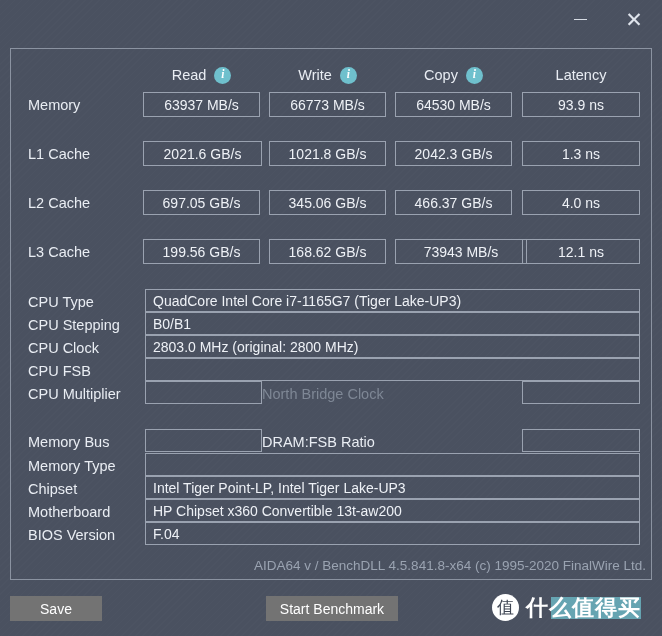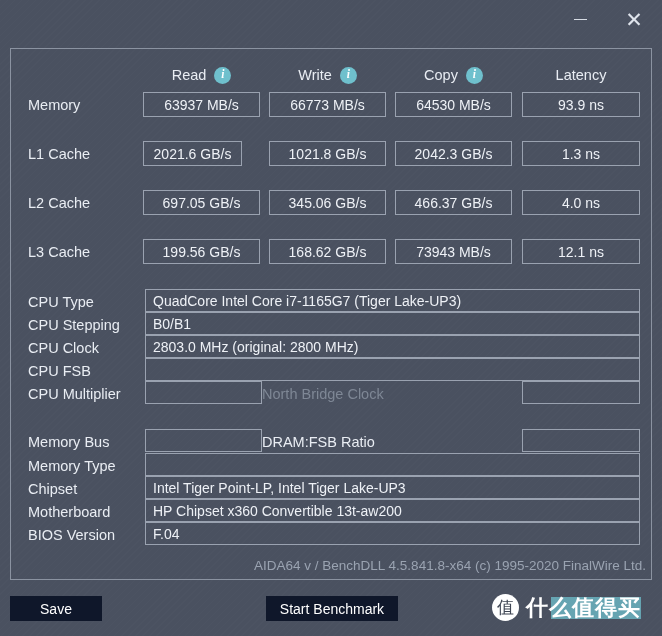--- a/index.html
+++ b/index.html
@@ -177,21 +177,21 @@
     top: 558px;
     font-size: 13.5px;
     color: #9aa3b1;
     white-space: nowrap;
     z-index: 2;
   }
 
   
   .btn {
     position: absolute;
-    background: #0f172a;
+    background: #737373;
     color: #ffffff;
     font-size: 14px;
     display: flex;
     align-items: center;
     justify-content: center;
     height: 25px;
     border: none;
     z-index: 2;
     white-space: nowrap;
   }
@@ -265,35 +265,35 @@
     <span class="lbl">Latency</span>
   </div>
 
   <div class="row-label" style="top:97px;">Memory</div>
   <div class="cell" style="left:143px; top:92px; width:117px;">63937 MB/s</div>
   <div class="cell" style="left:269px; top:92px; width:117px;">66773 MB/s</div>
   <div class="cell" style="left:395px; top:92px; width:117px;">64530 MB/s</div>
   <div class="cell" style="left:522px; top:92px; width:118px;">93.9 ns</div>
 
   <div class="row-label" style="top:146px;">L1 Cache</div>
-  <div class="cell" style="left:143px; top:141px; width:99px;">2021.6 GB/s</div>
+  <div class="cell" style="left:143px; top:141px; width:119px;">2021.6 GB/s</div>
   <div class="cell" style="left:269px; top:141px; width:117px;">1021.8 GB/s</div>
   <div class="cell" style="left:395px; top:141px; width:117px;">2042.3 GB/s</div>
   <div class="cell" style="left:522px; top:141px; width:118px;">1.3 ns</div>
 
   <div class="row-label" style="top:195px;">L2 Cache</div>
   <div class="cell" style="left:143px; top:190px; width:117px;">697.05 GB/s</div>
   <div class="cell" style="left:269px; top:190px; width:117px;">345.06 GB/s</div>
   <div class="cell" style="left:395px; top:190px; width:117px;">466.37 GB/s</div>
   <div class="cell" style="left:522px; top:190px; width:118px;">4.0 ns</div>
 
   <div class="row-label" style="top:244px;">L3 Cache</div>
   <div class="cell" style="left:143px; top:239px; width:117px;">199.56 GB/s</div>
   <div class="cell" style="left:269px; top:239px; width:117px;">168.62 GB/s</div>
-  <div class="cell" style="left:395px; top:239px; width:117px;">73943 MB/s</div>
+  <div class="cell" style="left:395px; top:239px; width:132px;">73943 MB/s</div>
   <div class="cell" style="left:522px; top:239px; width:118px;">12.1 ns</div>
 
   <div class="info-row-label" style="top:294px;">CPU Type</div>
   <div class="info-cell" style="top:289px;">QuadCore Intel Core i7-1165G7  (Tiger Lake-UP3)</div>
 
   <div class="info-row-label" style="top:317px;">CPU Stepping</div>
   <div class="info-cell" style="top:312px;">B0/B1</div>
 
   <div class="info-row-label" style="top:340px;">CPU Clock</div>
   <div class="info-cell" style="top:335px;">2803.0 MHz  (original: 2800 MHz)</div>

